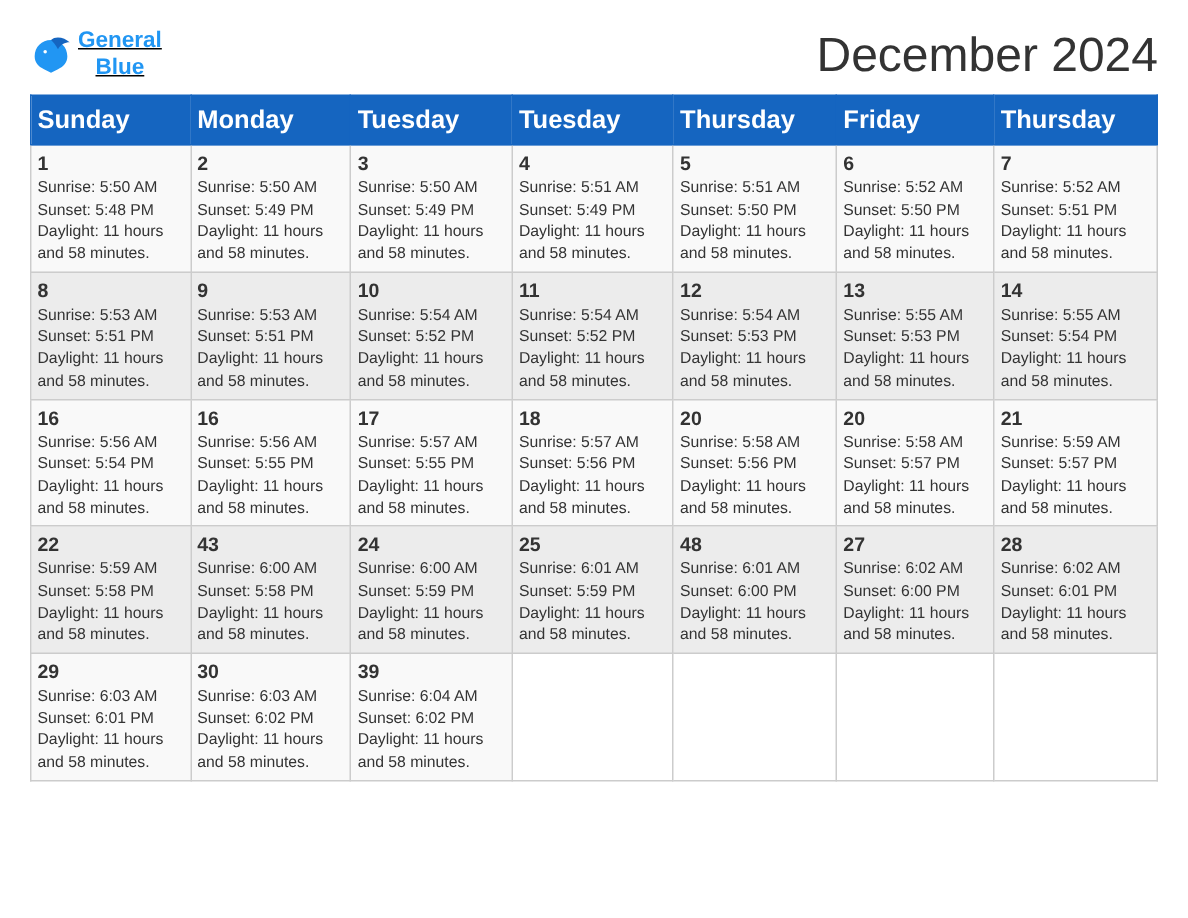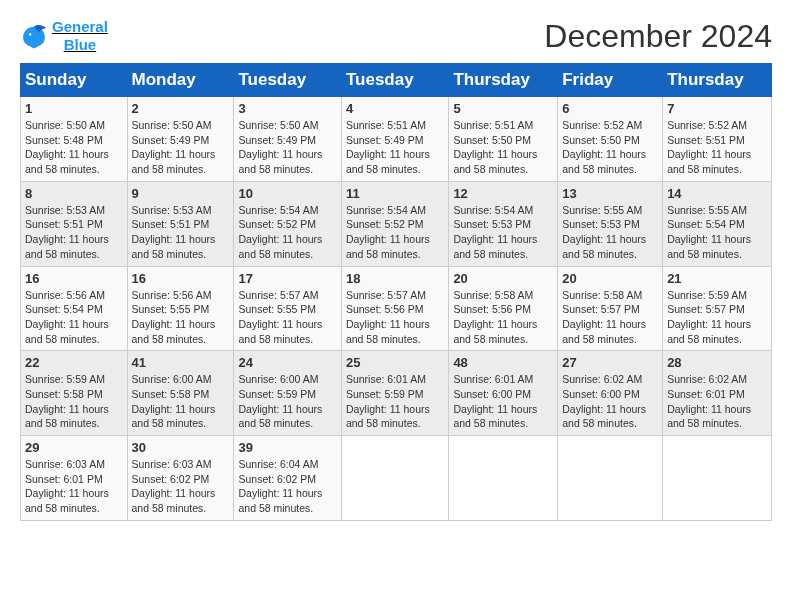--- a/index.html
+++ b/index.html
@@ -330,21 +330,21 @@
           <td>
         <span class="day-num">22</span>
         <div class="day-detail">
           <span>Sunrise: 5:59 AM</span><br>
           <span>Sunset: 5:58 PM</span><br>
           <span>Daylight: 11 hours</span><br>
           <span>and 58 minutes.</span>
         </div>
       </td>
           <td>
-        <span class="day-num">41</span>
+        <span class="day-num">43</span>
         <div class="day-detail">
           <span>Sunrise: 6:00 AM</span><br>
           <span>Sunset: 5:58 PM</span><br>
           <span>Daylight: 11 hours</span><br>
           <span>and 58 minutes.</span>
         </div>
       </td>
           <td>
         <span class="day-num">24</span>
         <div class="day-detail">

